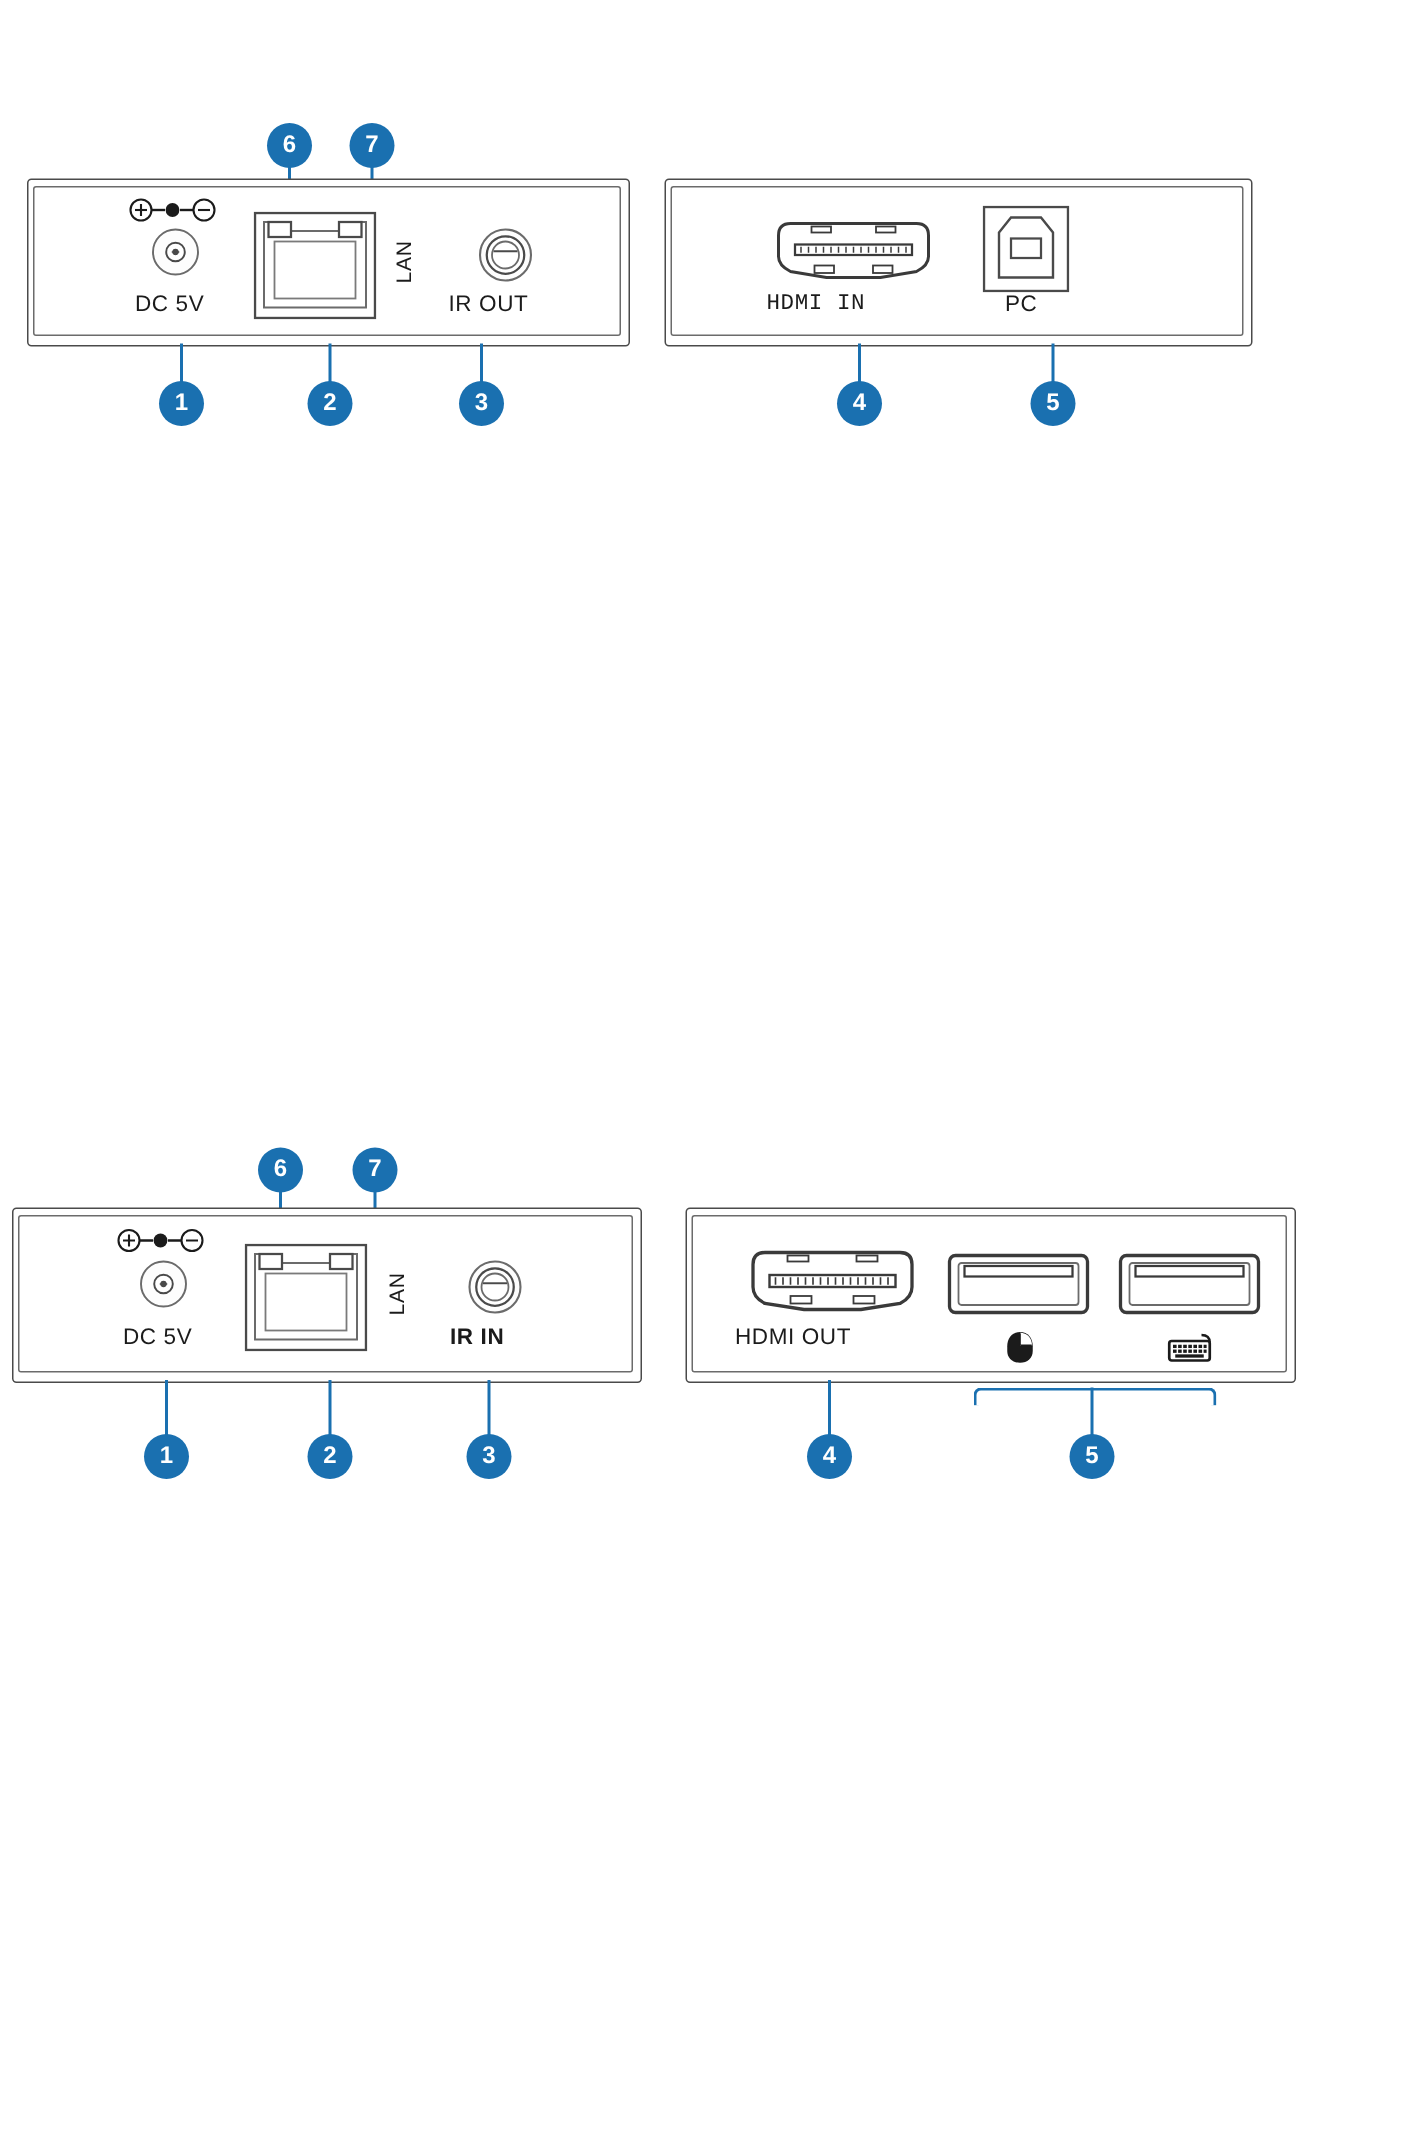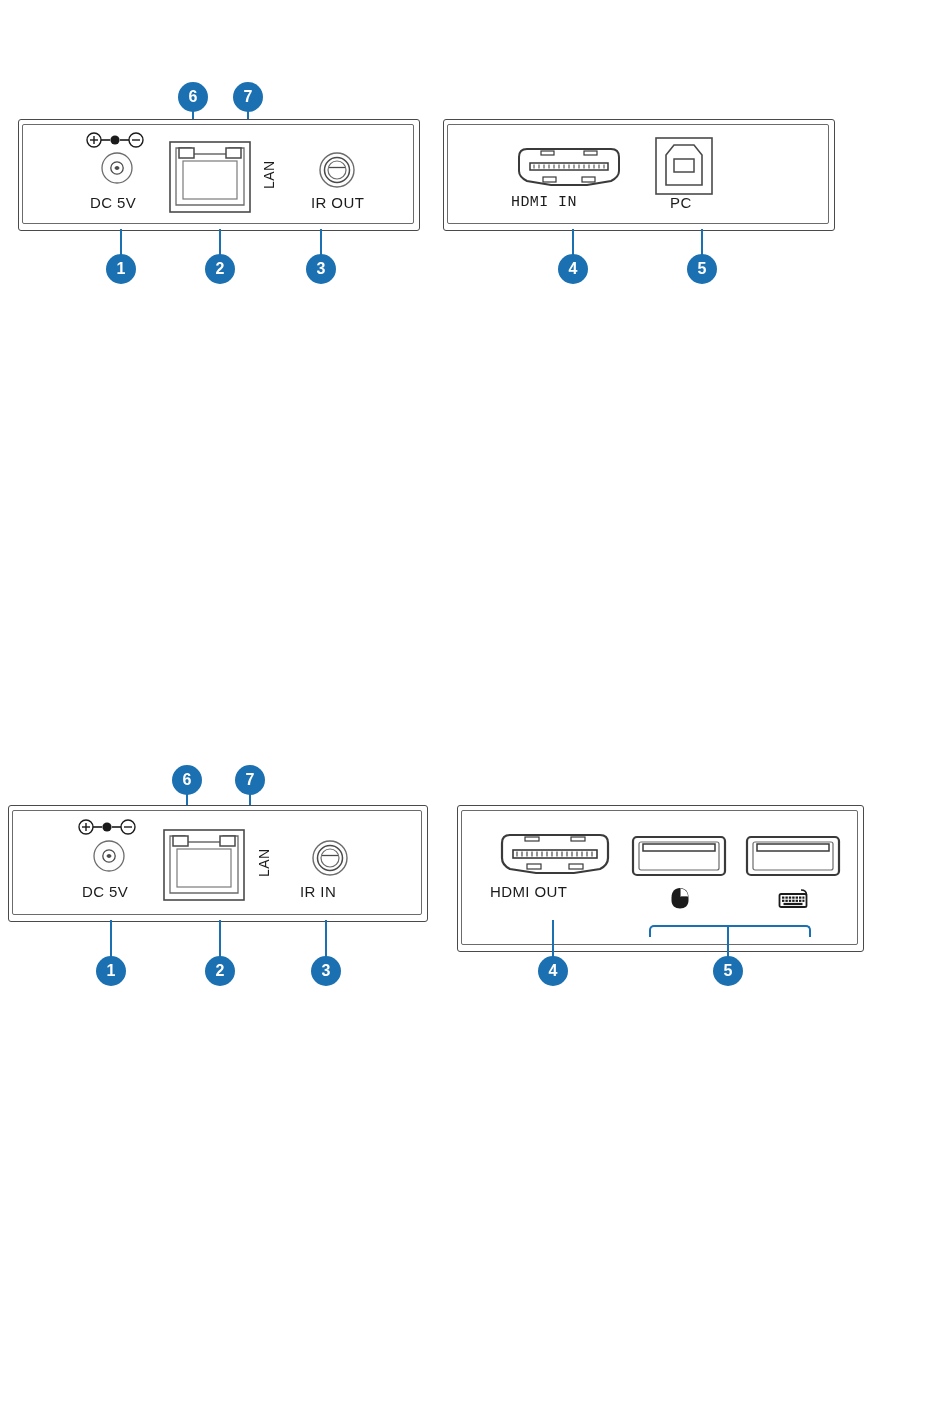--- a/index.html
+++ b/index.html
@@ -158,21 +158,21 @@
     <div class="label-vertical" style="left:243px; top:70px;">LAN</div>
 
     <div class="ir-jack" style="left:301px; top:33px;">
       <svg width="36" height="36" viewBox="0 0 36 36">
         <circle cx="18" cy="18" r="17" fill="#fdfdfd" stroke="#6b6b6b" stroke-width="1.4"></circle>
         <circle cx="18" cy="18" r="12.5" fill="#ffffff" stroke="#4a4a4a" stroke-width="1.5"></circle>
         <circle cx="18" cy="18" r="9" fill="#ffffff" stroke="#6b6b6b" stroke-width="1.2"></circle>
         <line x1="10" y1="15.5" x2="26" y2="15.5" stroke="#4a4a4a" stroke-width="1.3"></line>
       </svg>
     </div>
-    <div class="port-label" style="left:281px; top:75px;margin-left:12px;">IR OUT</div>
+    <div class="port-label" style="left:281px; top:75px;">IR OUT</div>
   </div>
 
   <div class="leader" style="left:119.7px; top:229px; height:27px;"></div>
   <div class="callout" style="left:106px; top:254px;">1</div>
 
   <div class="leader" style="left:218.7px; top:229px; height:27px;"></div>
   <div class="callout" style="left:205px; top:254px;">2</div>
 
   <div class="leader" style="left:319.7px; top:229px; height:27px;"></div>
   <div class="callout" style="left:306px; top:254px;">3</div>
@@ -274,33 +274,33 @@
     <div class="label-vertical" style="left:248px; top:72px;">LAN</div>
 
     <div class="ir-jack" style="left:304px; top:35px;">
       <svg width="36" height="36" viewBox="0 0 36 36">
         <circle cx="18" cy="18" r="17" fill="#fdfdfd" stroke="#6b6b6b" stroke-width="1.4"></circle>
         <circle cx="18" cy="18" r="12.5" fill="#ffffff" stroke="#4a4a4a" stroke-width="1.5"></circle>
         <circle cx="18" cy="18" r="9" fill="#ffffff" stroke="#6b6b6b" stroke-width="1.2"></circle>
         <line x1="10" y1="15.5" x2="26" y2="15.5" stroke="#4a4a4a" stroke-width="1.3"></line>
       </svg>
     </div>
-    <div class="port-label" style="left:292px; top:78px;">IR IN</div>
+    <div class="port-label" style="left:292px; top:78px;font-weight:bold;">IR IN</div>
   </div>
 
   <div class="leader" style="left:109.7px; top:240px; height:38px;"></div>
   <div class="callout" style="left:96px; top:276px;">1</div>
 
   <div class="leader" style="left:218.7px; top:240px; height:38px;"></div>
   <div class="callout" style="left:205px; top:276px;">2</div>
 
   <div class="leader" style="left:324.7px; top:240px; height:38px;"></div>
   <div class="callout" style="left:311px; top:276px;">3</div>
 
-  <div class="panel" id="rx-front-panel" style="left:457px; top:125px; width:405px; height:145px;">
+  <div class="panel" id="rx-front-panel" style="left:457px; top:125px; width:405px; height:115px;">
     <div class="panel-shell"></div>
     <div class="panel-face"></div>
 
     <div class="hdmi-port" style="left:42px; top:28px;">
       <svg width="112" height="42" viewBox="0 0 112 42">
         <path d="M11,2 L101,2 Q109,2 109,10 L109,25 Q109,32 101,36 L75,40 L37,40 L11,36 Q3,32 3,25 L3,10 Q3,2 11,2 Z" fill="#ffffff" stroke="#3a3a3a" stroke-width="2.2"></path>
         <rect x="26" y="4" width="14" height="4" fill="#ffffff" stroke="#3a3a3a" stroke-width="1.2"></rect>
         <rect x="72" y="4" width="14" height="4" fill="#ffffff" stroke="#3a3a3a" stroke-width="1.2"></rect>
         <rect x="14" y="17" width="84" height="8" fill="#ffffff" stroke="#3a3a3a" stroke-width="1.6"></rect>
         <g stroke="#3a3a3a" stroke-width="1.1">

